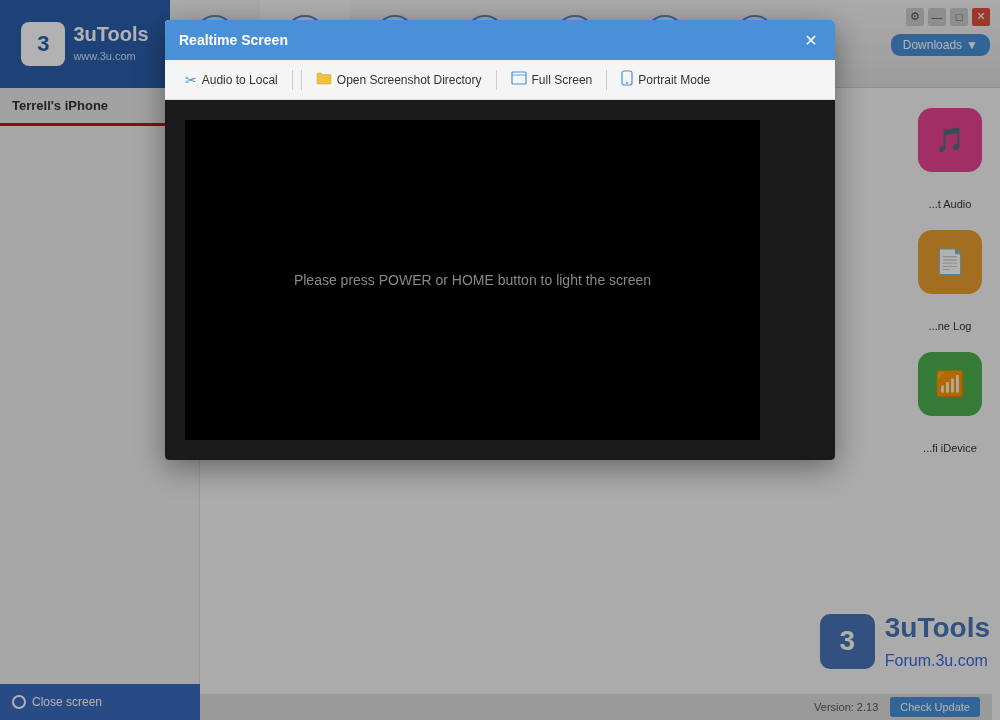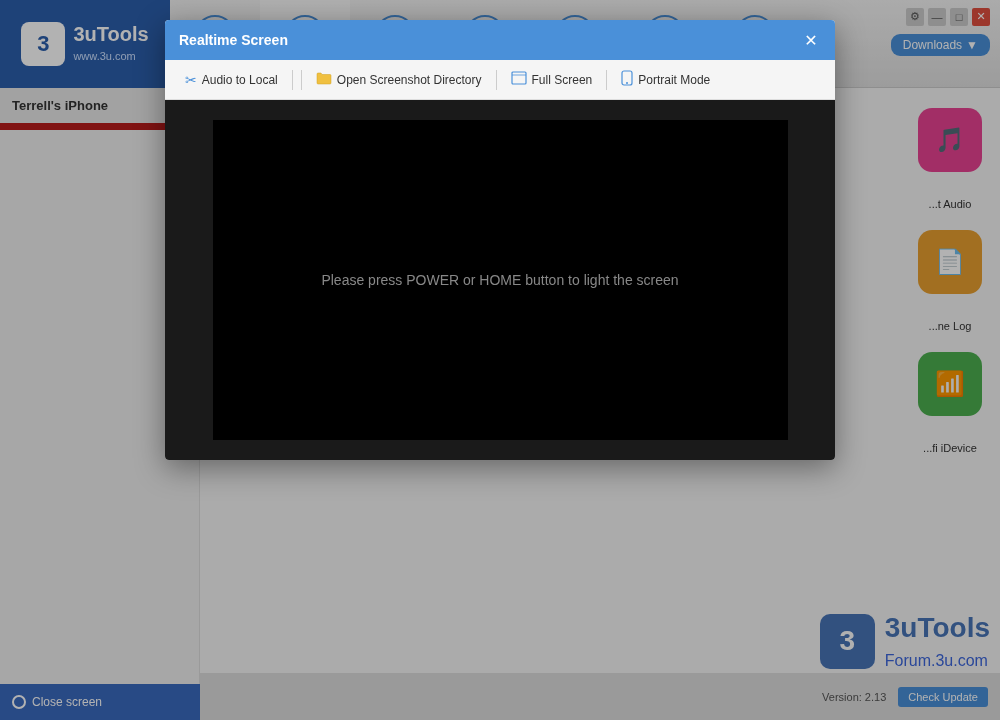--- a/index.html
+++ b/index.html
@@ -167,21 +167,21 @@
       border-right: 1px solid #ddd;
       display: flex;
       flex-direction: column;
     }
 
     .device-header {
       padding: 10px 12px;
       font-size: 13px;
       color: #333;
       font-weight: 600;
-      border-bottom: 7px solid #b91c1c;
+      border-bottom: 3px solid #b91c1c;
       background: #e8e8e8;
     }
 
     .content-area {
       flex: 1;
       background: #f5f5f5;
       position: relative;
       padding: 20px;
       display: flex;
       flex-wrap: wrap;
@@ -245,22 +245,22 @@
       display: flex;
       align-items: center;
       gap: 6px;
       cursor: pointer;
     }
 
     .version-bar {
       position: absolute;
       bottom: 0;
       left: 200px;
-      right: 0;
-      height: 47px;
+      right: 8px;
+      height: 26px;
       background: #ddd;
       display: flex;
       align-items: center;
       justify-content: flex-end;
       padding: 0 12px;
       font-size: 11px;
       color: #555;
       gap: 12px;
     }
 
@@ -347,21 +347,21 @@
       width: 1px;
       height: 20px;
       background: #ccc;
       margin: 0 2px;
     }
 
     .modal-body {
       background: #1a1a1a;
       display: flex;
       align-items: center;
-      justify-content: center;
+      justify-content: flex-start;
       padding: 20px;
       min-height: 330px;
     }
 
     .screen-preview {
       width: 575px;
       height: 320px;
       background: black;
       display: flex;
       align-items: center;

